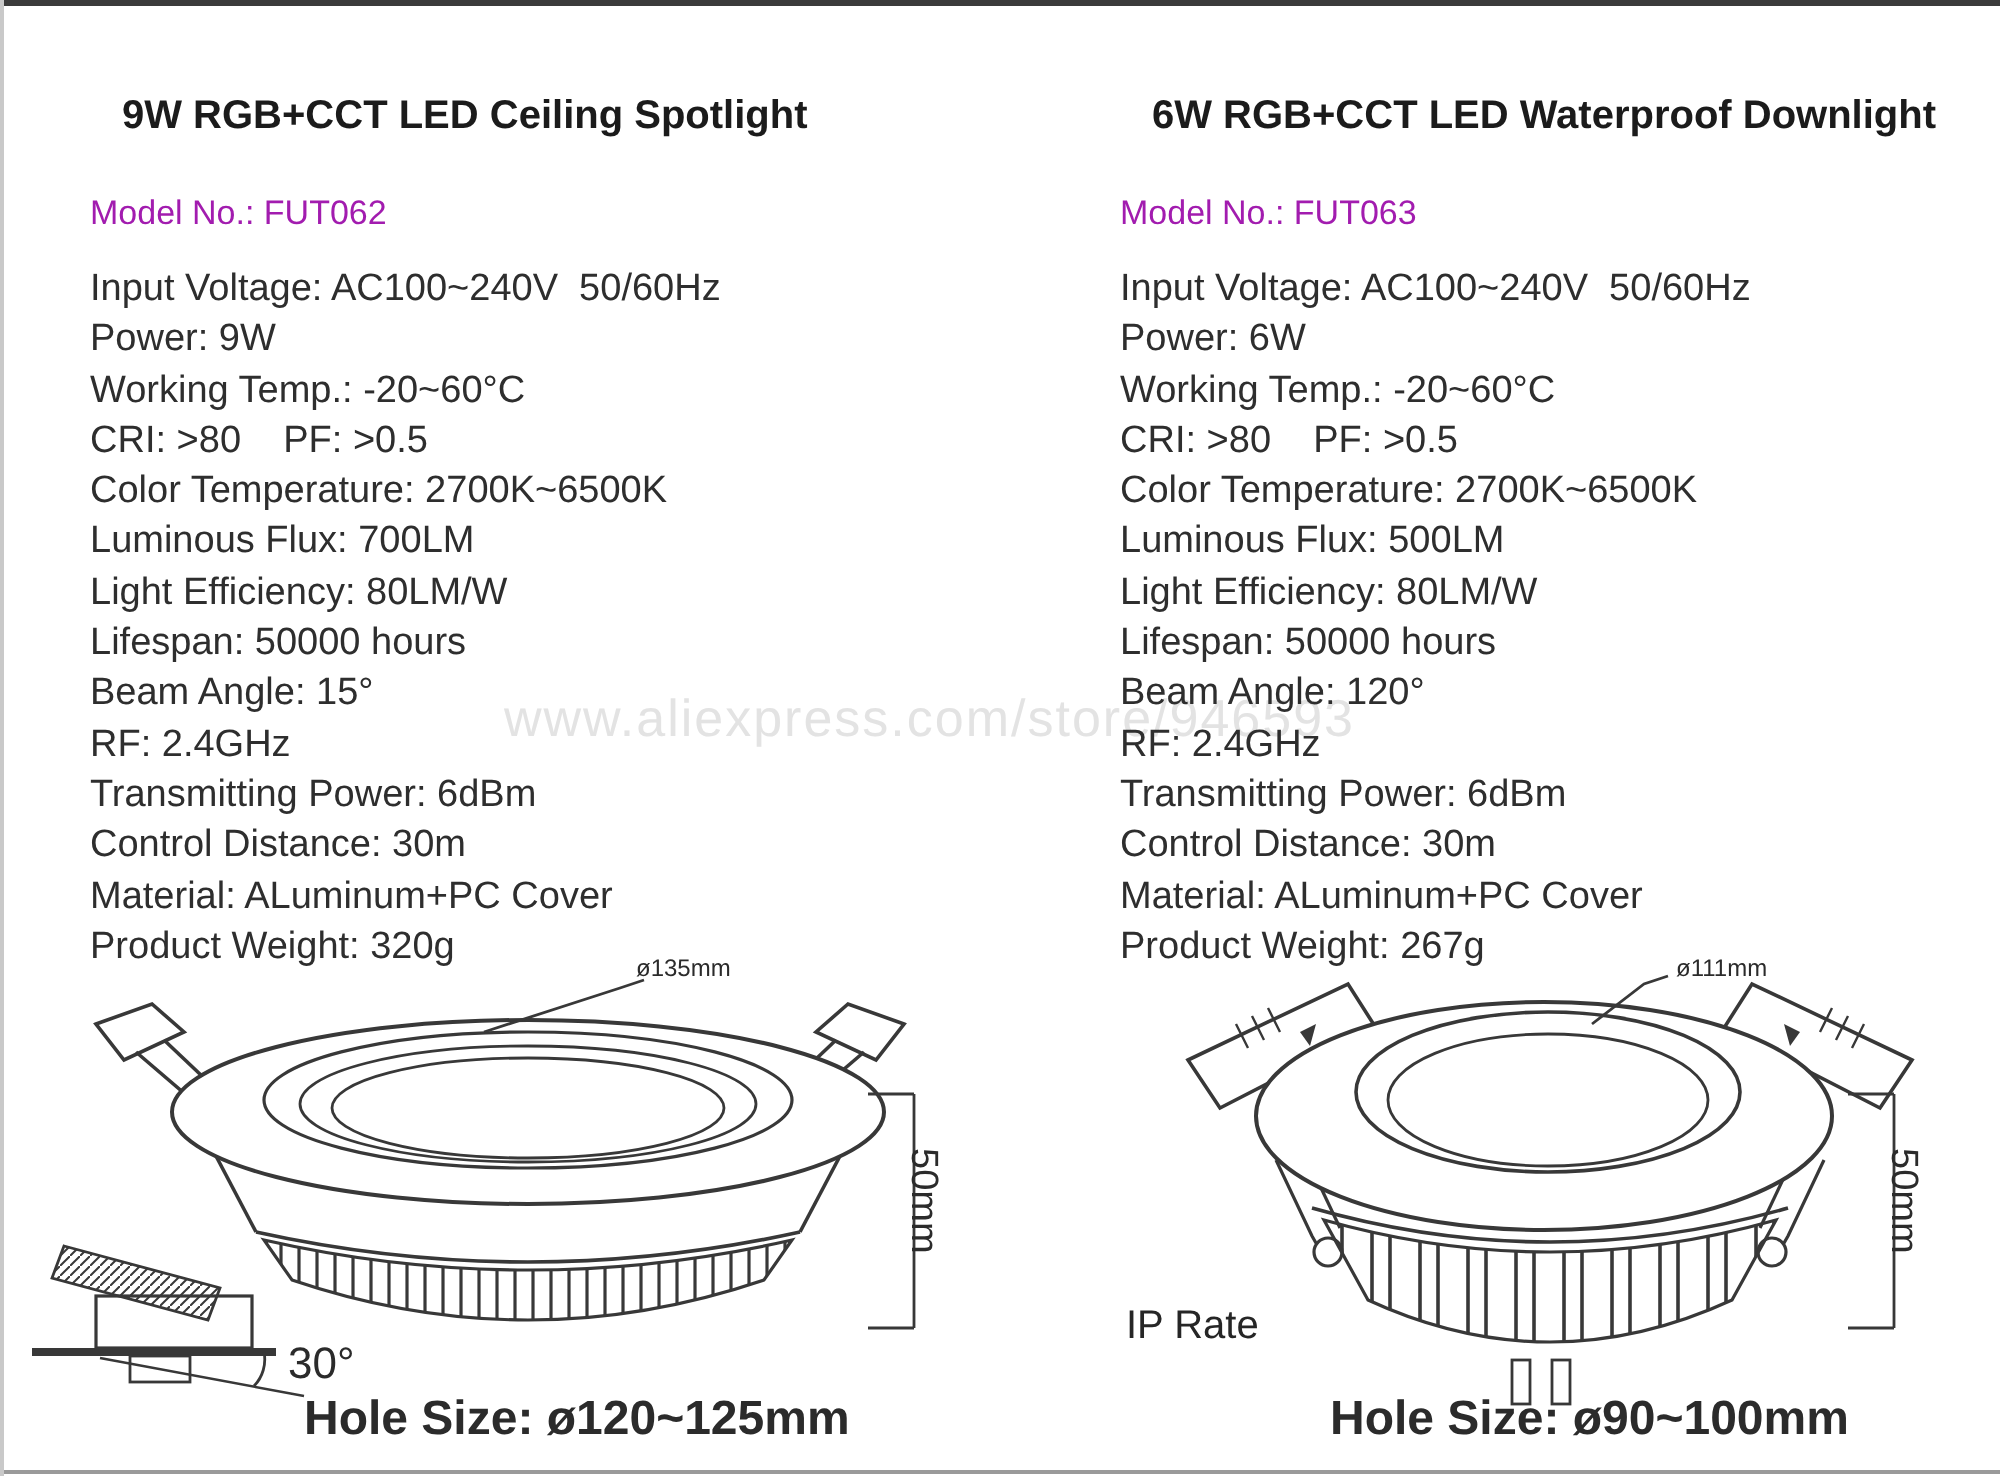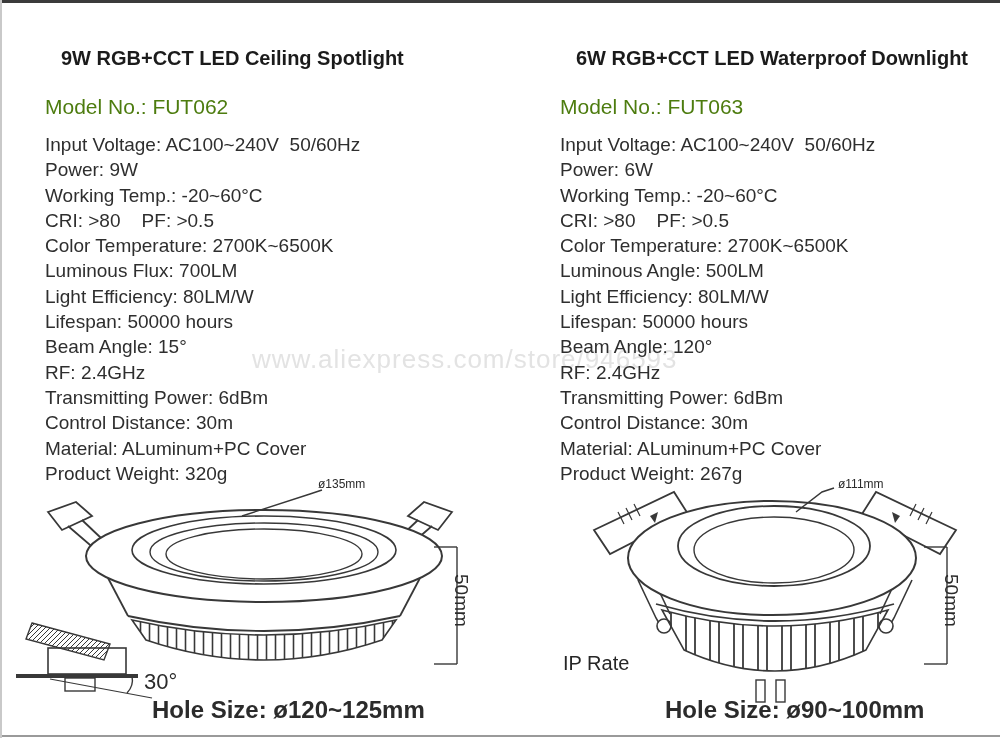--- a/index.html
+++ b/index.html
@@ -9,21 +9,21 @@
   }
   .edge{position:absolute;z-index:10;}
   #top-edge{top:0;left:0;width:1000px;height:3px;background:#3b3b3b;}
   #bottom-edge{top:735px;left:0;width:1000px;height:2px;background:#9a9a9a;}
   #left-edge{top:0;left:0;width:2px;height:738px;background:#c9c9c9;}
 
   .col{position:absolute;top:30px;z-index:2;}
   #col-left{left:45px;width:480px;}
   #col-right{left:560px;width:430px;}
   .product-title{font-size:20px;font-weight:bold;color:#1b1b1b;line-height:24px;margin:16px;letter-spacing:0;}
-  .model-line{font-size:21px;color:#4d7c0f;line-height:26px;margin-top:24px;}
+  .model-line{font-size:17px;color:#a21caf;line-height:26px;margin-top:24px;}
   .spec-list{margin-top:12px;}
   .spec-line{font-size:19px;line-height:25.3px;color:#2e2e2e;white-space:pre;}
 
   #watermark{
     position:absolute;left:252px;top:344px;z-index:1;font-size:26px;
     color:#e3e3e3;letter-spacing:1px;white-space:pre;
   }
 
   .diagram{position:absolute;top:468px;height:268px;z-index:2;}
   #diagram-left{left:10px;width:480px;}
@@ -68,21 +68,21 @@
 
 <div id="col-right" class="col">
   <div class="product-title">6W RGB+CCT LED Waterproof Downlight</div>
   <div class="model-line">Model No.: FUT063</div>
   <div class="spec-list">
       <div class="spec-line">Input Voltage: AC100~240V  50/60Hz</div>
       <div class="spec-line">Power: 6W</div>
       <div class="spec-line">Working Temp.: -20~60°C</div>
       <div class="spec-line">CRI: &gt;80    PF: &gt;0.5</div>
       <div class="spec-line">Color Temperature: 2700K~6500K</div>
-      <div class="spec-line">Luminous Angle: 500LM</div>
+      <div class="spec-line">Luminous Flux: 500LM</div>
       <div class="spec-line">Light Efficiency: 80LM/W</div>
       <div class="spec-line">Lifespan: 50000 hours</div>
       <div class="spec-line">Beam Angle: 120°</div>
       <div class="spec-line">RF: 2.4GHz</div>
       <div class="spec-line">Transmitting Power: 6dBm</div>
       <div class="spec-line">Control Distance: 30m</div>
       <div class="spec-line">Material: ALuminum+PC Cover</div>
       <div class="spec-line">Product Weight: 267g</div>
     </div>
 </div>

